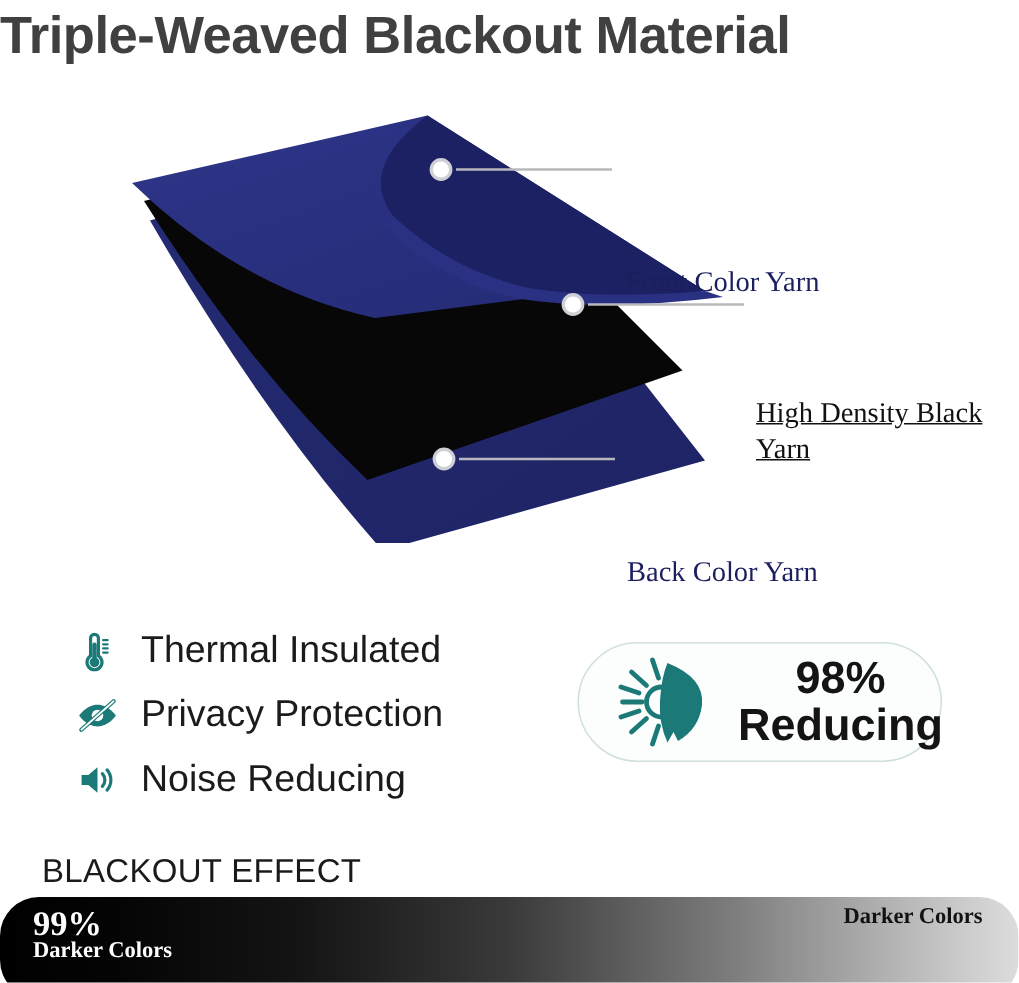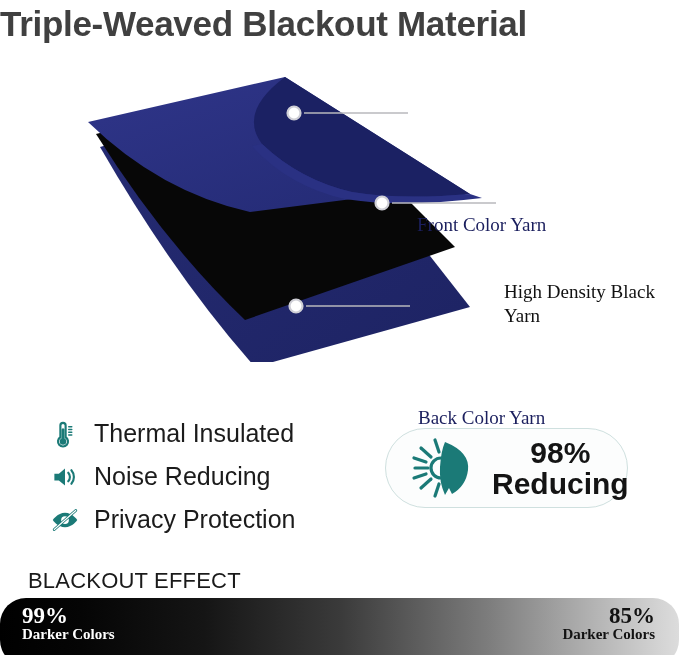--- a/index.html
+++ b/index.html
@@ -50,29 +50,29 @@
     stroke-width: 2.2;
   }
 
   .callout {
     position: absolute;
     font-family: "Liberation Serif", serif;
     font-size: 19px;
     color: #1b1f5e;
     line-height: 1.25;
     white-space: nowrap;
-    margin-top: 36px;
   }
   #callout-front { left: 417px; top: 105px; }
   #callout-black {
     left: 504px;
-    top: 172px;
+    top: 192px;
     color: #111111;
     white-space: normal;
     width: 160px;
+    text-decoration: underline;
   }
   #callout-back  { left: 418px; top: 298px; }
 
   
   #features {
     position: absolute;
     left: 48px;
     top: 412px;
     width: 330px;
     text-align: right;
@@ -227,38 +227,38 @@
         <circle cx="10.4" cy="18" r="2.6" fill="#1b7a77"></circle>
         <path d="M15 6.2h2.4M15 8.4h2.4M15 10.6h2.4M15 12.8h2.4" stroke="#1b7a77" stroke-width="1.2" stroke-linecap="round"></path>
       </svg>
     </span>
     <span class="feature-label">Thermal Insulated</span>
   </div>
 
   <div class="feature-row">
     <span class="feature-icon">
       <svg width="30" height="30" viewBox="0 0 24 24">
-        <path d="M3.5 9.3h3.6L12 5.2v13.6L7.1 14.7H3.5z" fill="#1b7a77"></path>
-        <path d="M14.6 8.6a5 5 0 0 1 0 6.8" fill="none" stroke="#1b7a77" stroke-width="1.7" stroke-linecap="round"></path>
-        <path d="M17.1 6.6a8.2 8.2 0 0 1 0 10.8" fill="none" stroke="#1b7a77" stroke-width="1.7" stroke-linecap="round"></path>
-      </svg>
-    </span>
-    <span class="feature-label">Noise Reducing</span>
-  </div>
-
-  <div class="feature-row">
-    <span class="feature-icon">
-      <svg width="30" height="30" viewBox="0 0 24 24">
         <path d="M2.2 12S6 6.2 12 6.2 21.8 12 21.8 12 18 17.8 12 17.8 2.2 12 2.2 12z" fill="#1b7a77"></path>
         <circle cx="12" cy="12" r="3.1" fill="#ffffff"></circle>
         <path d="M3.4 19.6L20.6 4.4" stroke="#1b7a77" stroke-width="2.3" stroke-linecap="round"></path>
         <path d="M3.4 19.6L20.6 4.4" stroke="#ffffff" stroke-width="0.9" stroke-linecap="round"></path>
       </svg>
     </span>
     <span class="feature-label">Privacy Protection</span>
+  </div>
+
+  <div class="feature-row">
+    <span class="feature-icon">
+      <svg width="30" height="30" viewBox="0 0 24 24">
+        <path d="M3.5 9.3h3.6L12 5.2v13.6L7.1 14.7H3.5z" fill="#1b7a77"></path>
+        <path d="M14.6 8.6a5 5 0 0 1 0 6.8" fill="none" stroke="#1b7a77" stroke-width="1.7" stroke-linecap="round"></path>
+        <path d="M17.1 6.6a8.2 8.2 0 0 1 0 10.8" fill="none" stroke="#1b7a77" stroke-width="1.7" stroke-linecap="round"></path>
+      </svg>
+    </span>
+    <span class="feature-label">Noise Reducing</span>
   </div>
 
 </div>
 
 <div id="badge">
   <span id="badge-icon">
     <svg width="72" height="68" viewBox="0 0 72 68">
       <g stroke="#1b7a77" stroke-width="3.2" stroke-linecap="round">
         <line x1="20" y1="34" x2="7" y2="34"></line>
         <line x1="23" y1="23" x2="13" y2="14"></line>
@@ -279,16 +279,15 @@
 </div>
 
 <div id="effect-title">BLACKOUT EFFECT</div>
 
 <div id="bar">
   <span class="bar-label" id="bar-left">
     <span class="bar-pct">99%</span>
     <span class="bar-sub">Darker Colors</span>
   </span>
   <span class="bar-label" id="bar-right">
-    <span class="bar-pct">85%</span>
     <span class="bar-sub">Darker Colors</span>
   </span>
 </div>
 
 </body></html>

